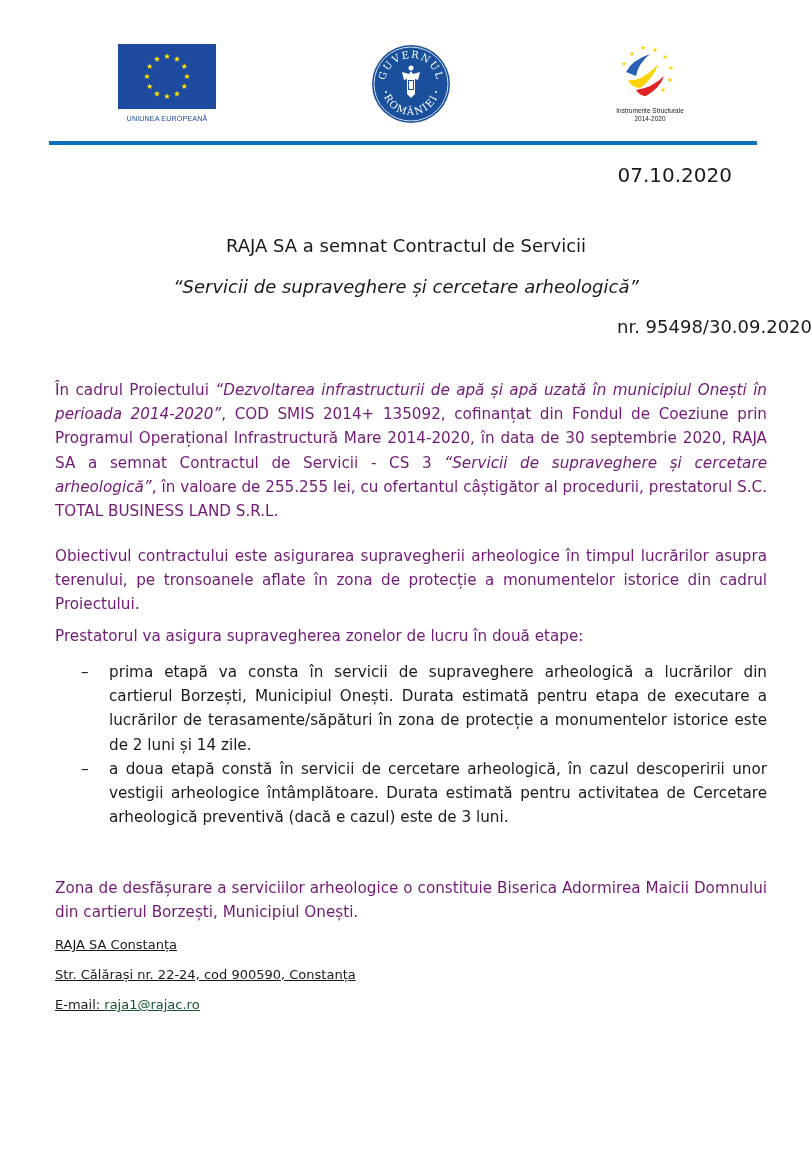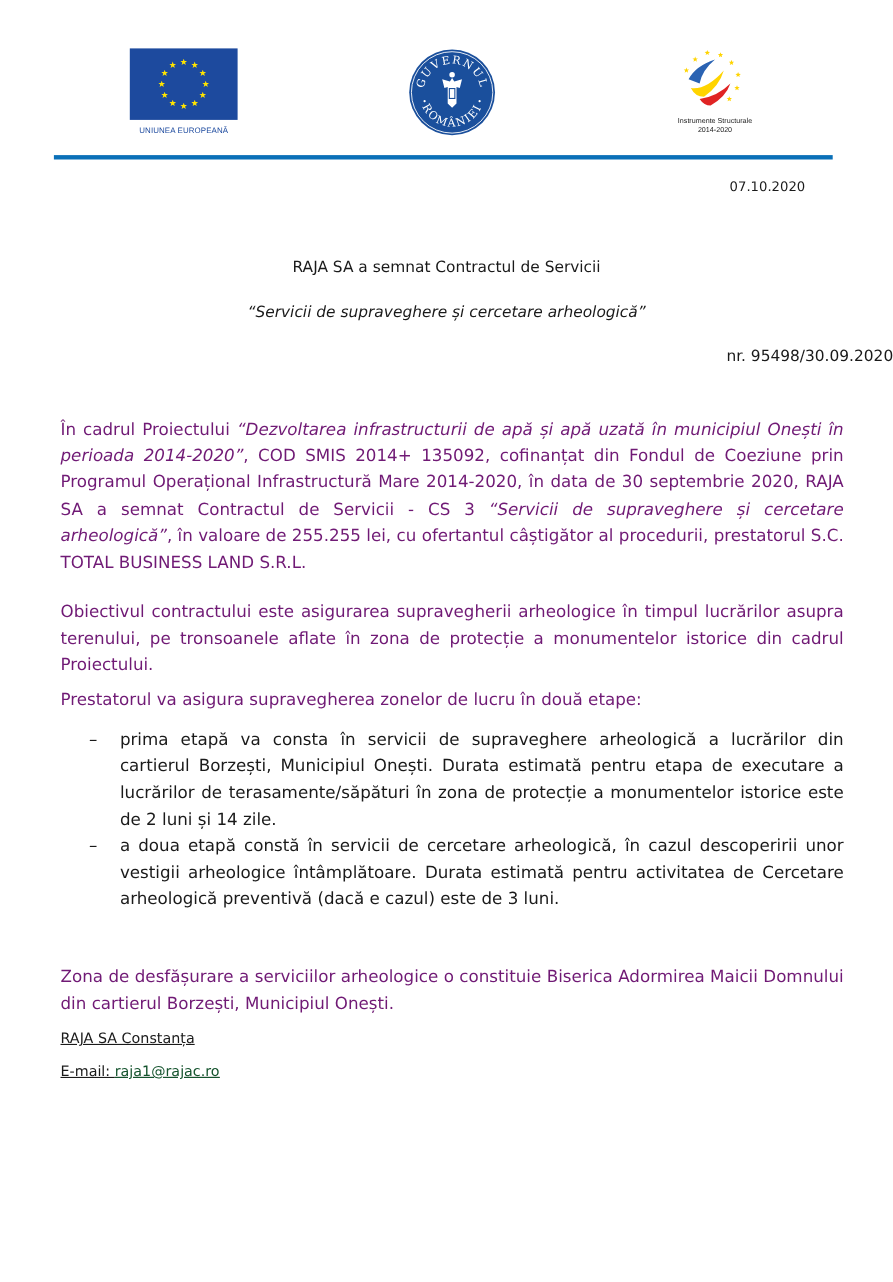--- a/index.html
+++ b/index.html
@@ -13,23 +13,23 @@
     .eu-caption { position: absolute; left: 0; top: 70px; width: 98px; text-align: center;
       font-family: "Liberation Sans", sans-serif; font-size: 7.2px; color: #1d4a9e; letter-spacing: 0.1px; white-space: nowrap; }
     .logo-gov { position: absolute; left: 371px; top: 44px; width: 80px; height: 80px; }
     .logo-gov svg { width: 80px; height: 80px; display: block; }
     .logo-is { position: absolute; left: 600px; top: 42px; width: 110px; height: 86px; }
     .logo-is svg { width: 70px; height: 62px; display: block; margin-left: 12px; }
     .is-caption { position: absolute; left: 0; top: 65px; width: 100px; text-align: center;
       font-family: "Liberation Sans", sans-serif; font-size: 6.5px; color: #222; line-height: 8px; }
     .header-rule { position: absolute; left: 49px; top: 141px; width: 708px; height: 4px; background: #0a70b8; }
 
-    .doc-date { position: absolute; right: 80px; top: 163px; font-size: 12px; color: #1a1a1a; }
+    .doc-date { position: absolute; right: 80px; top: 163px; font-size: 20px; color: #1a1a1a; }
 
-    .title-block { position: absolute; left: 0; width: 812px; text-align: center; font-size: 14px; color: #1a1a1a; }
+    .title-block { position: absolute; left: 0; width: 812px; text-align: center; font-size: 18px; color: #1a1a1a; }
     .t1 { top: 235px; }
     .t2 { top: 276px; font-style: italic; }
     .t3 { top: 316px; text-align: right; }
 
     .body-text { position: absolute; left: 55px; width: 712px; font-size: 15.2px; line-height: 24.2px;
       text-align: justify; color: #701a75; }
     .body-text p { margin: 0; }
     .p1 { top: 378px; }
     .p2 { top: 544px; }
     .p3 { top: 624px; }
@@ -145,14 +145,15 @@
     <span>a doua etapă constă  în servicii de cercetare arheologică, în cazul descoperirii unor vestigii arheologice întâmplătoare. Durata estimată pentru activitatea de Cercetare arheologică preventivă (dacă e cazul) este de 3 luni.</span>
   </div>
 </div>
 
 <div class="body-text p4">
   <p>Zona de desfășurare a serviciilor arheologice o constituie Biserica Adormirea Maicii Domnului din cartierul Borzești, Municipiul Onești.</p>
 </div>
 
 <div class="contact">
   <div>RAJA SA Constanța</div>
+  <div>Str. Călărași nr. 22-24, cod 900590, Constanța</div>
   <div><span>E-mail: </span><a>raja1@rajac.ro</a></div>
 </div>
 
 </body></html>

